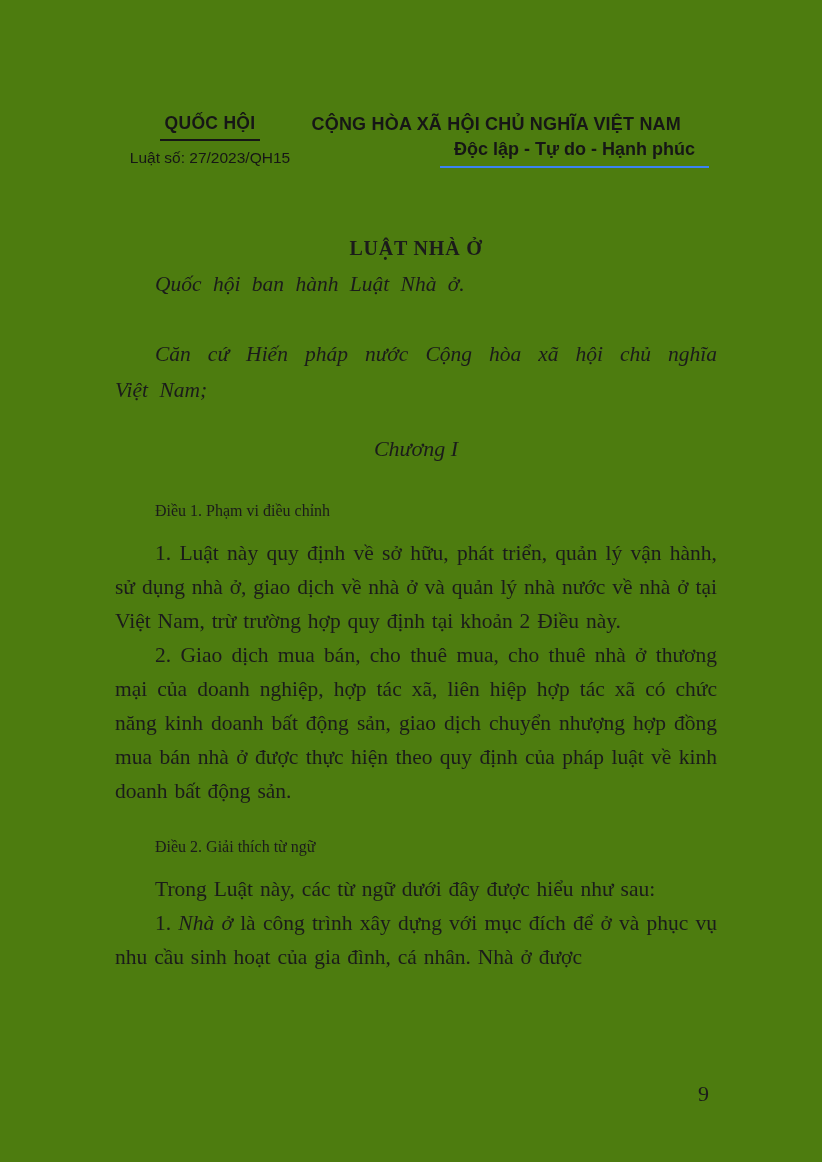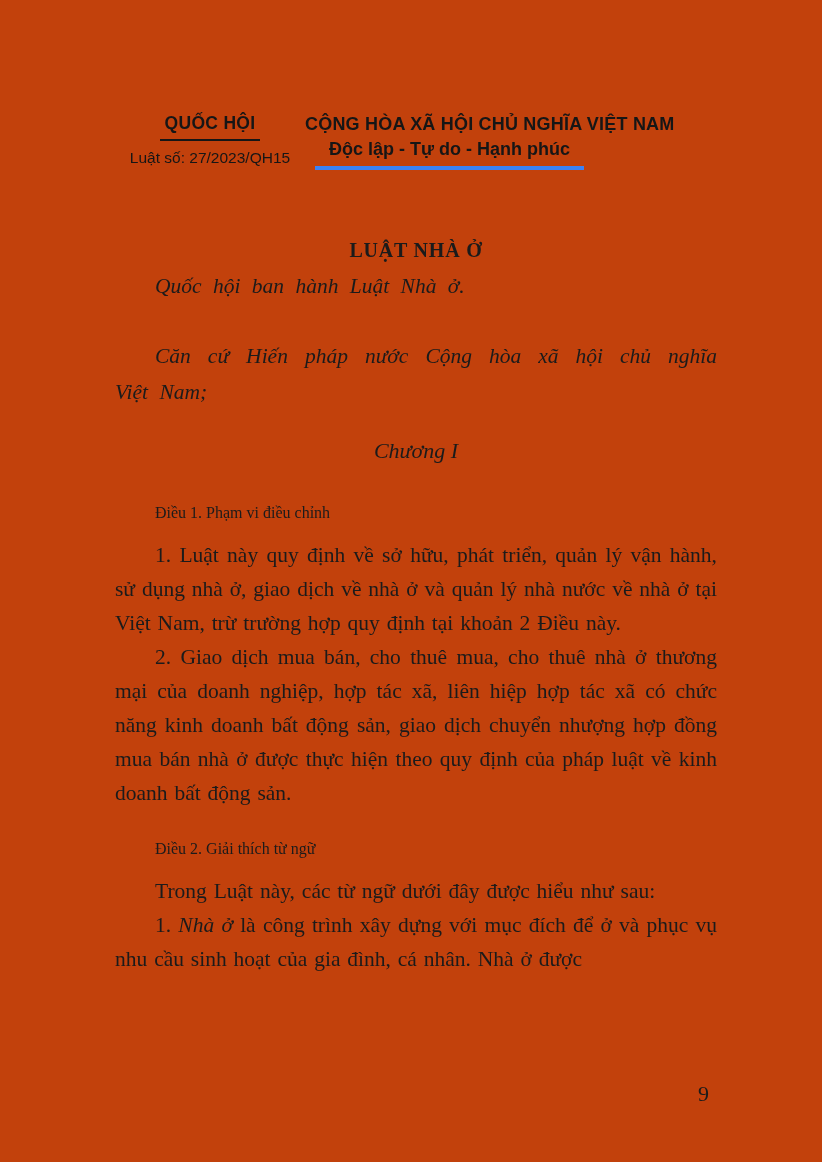--- a/index.html
+++ b/index.html
@@ -1,21 +1,21 @@
 <!DOCTYPE html>
 <html><head>
 <meta charset="utf-8">
 <style>
   * { margin: 0; padding: 0; box-sizing: border-box; }
   html, body { background: #ffffff; }
   .page {
     position: relative;
     width: 822px;
     height: 1162px;
-    background: #c2410c;
+    background: #4d7c0f;
     color: #1b1b1b;
     font-family: "Liberation Serif", "DejaVu Serif", serif;
     overflow: hidden;
   }
   .content {
     padding: 0 105px 0 115px;
   }
   
   .header {
     display: flex;
@@ -37,38 +37,38 @@
     padding: 0 5px 5px 5px;
     letter-spacing: 0.3px;
   }
   .law-no {
     margin-top: 7px;
     font-size: 15.5px;
     line-height: 19px;
   }
   .header-right {
     flex: 1;
-    text-align: left;
+    text-align: right;
     padding-right: 36px;
   }
   .country {
     font-weight: bold;
     font-size: 18px;
     line-height: 22px;
     letter-spacing: 0.2px;
   }
   .motto {
     display: inline-block;
     position: relative;
-    left: 10px;
+    left: 28px;
     margin-top: 3px;
     font-weight: bold;
     font-size: 18px;
     line-height: 22px;
-    border-bottom: 4px solid #3b82f6;
+    border-bottom: 2px solid #3b82f6;
     padding: 0 14px 6px 14px;
   }
   
   .doc-title {
     margin-top: 62px;
     text-align: center;
     font-weight: bold;
     font-size: 20px;
     line-height: 36px;
     letter-spacing: 0.8px;

